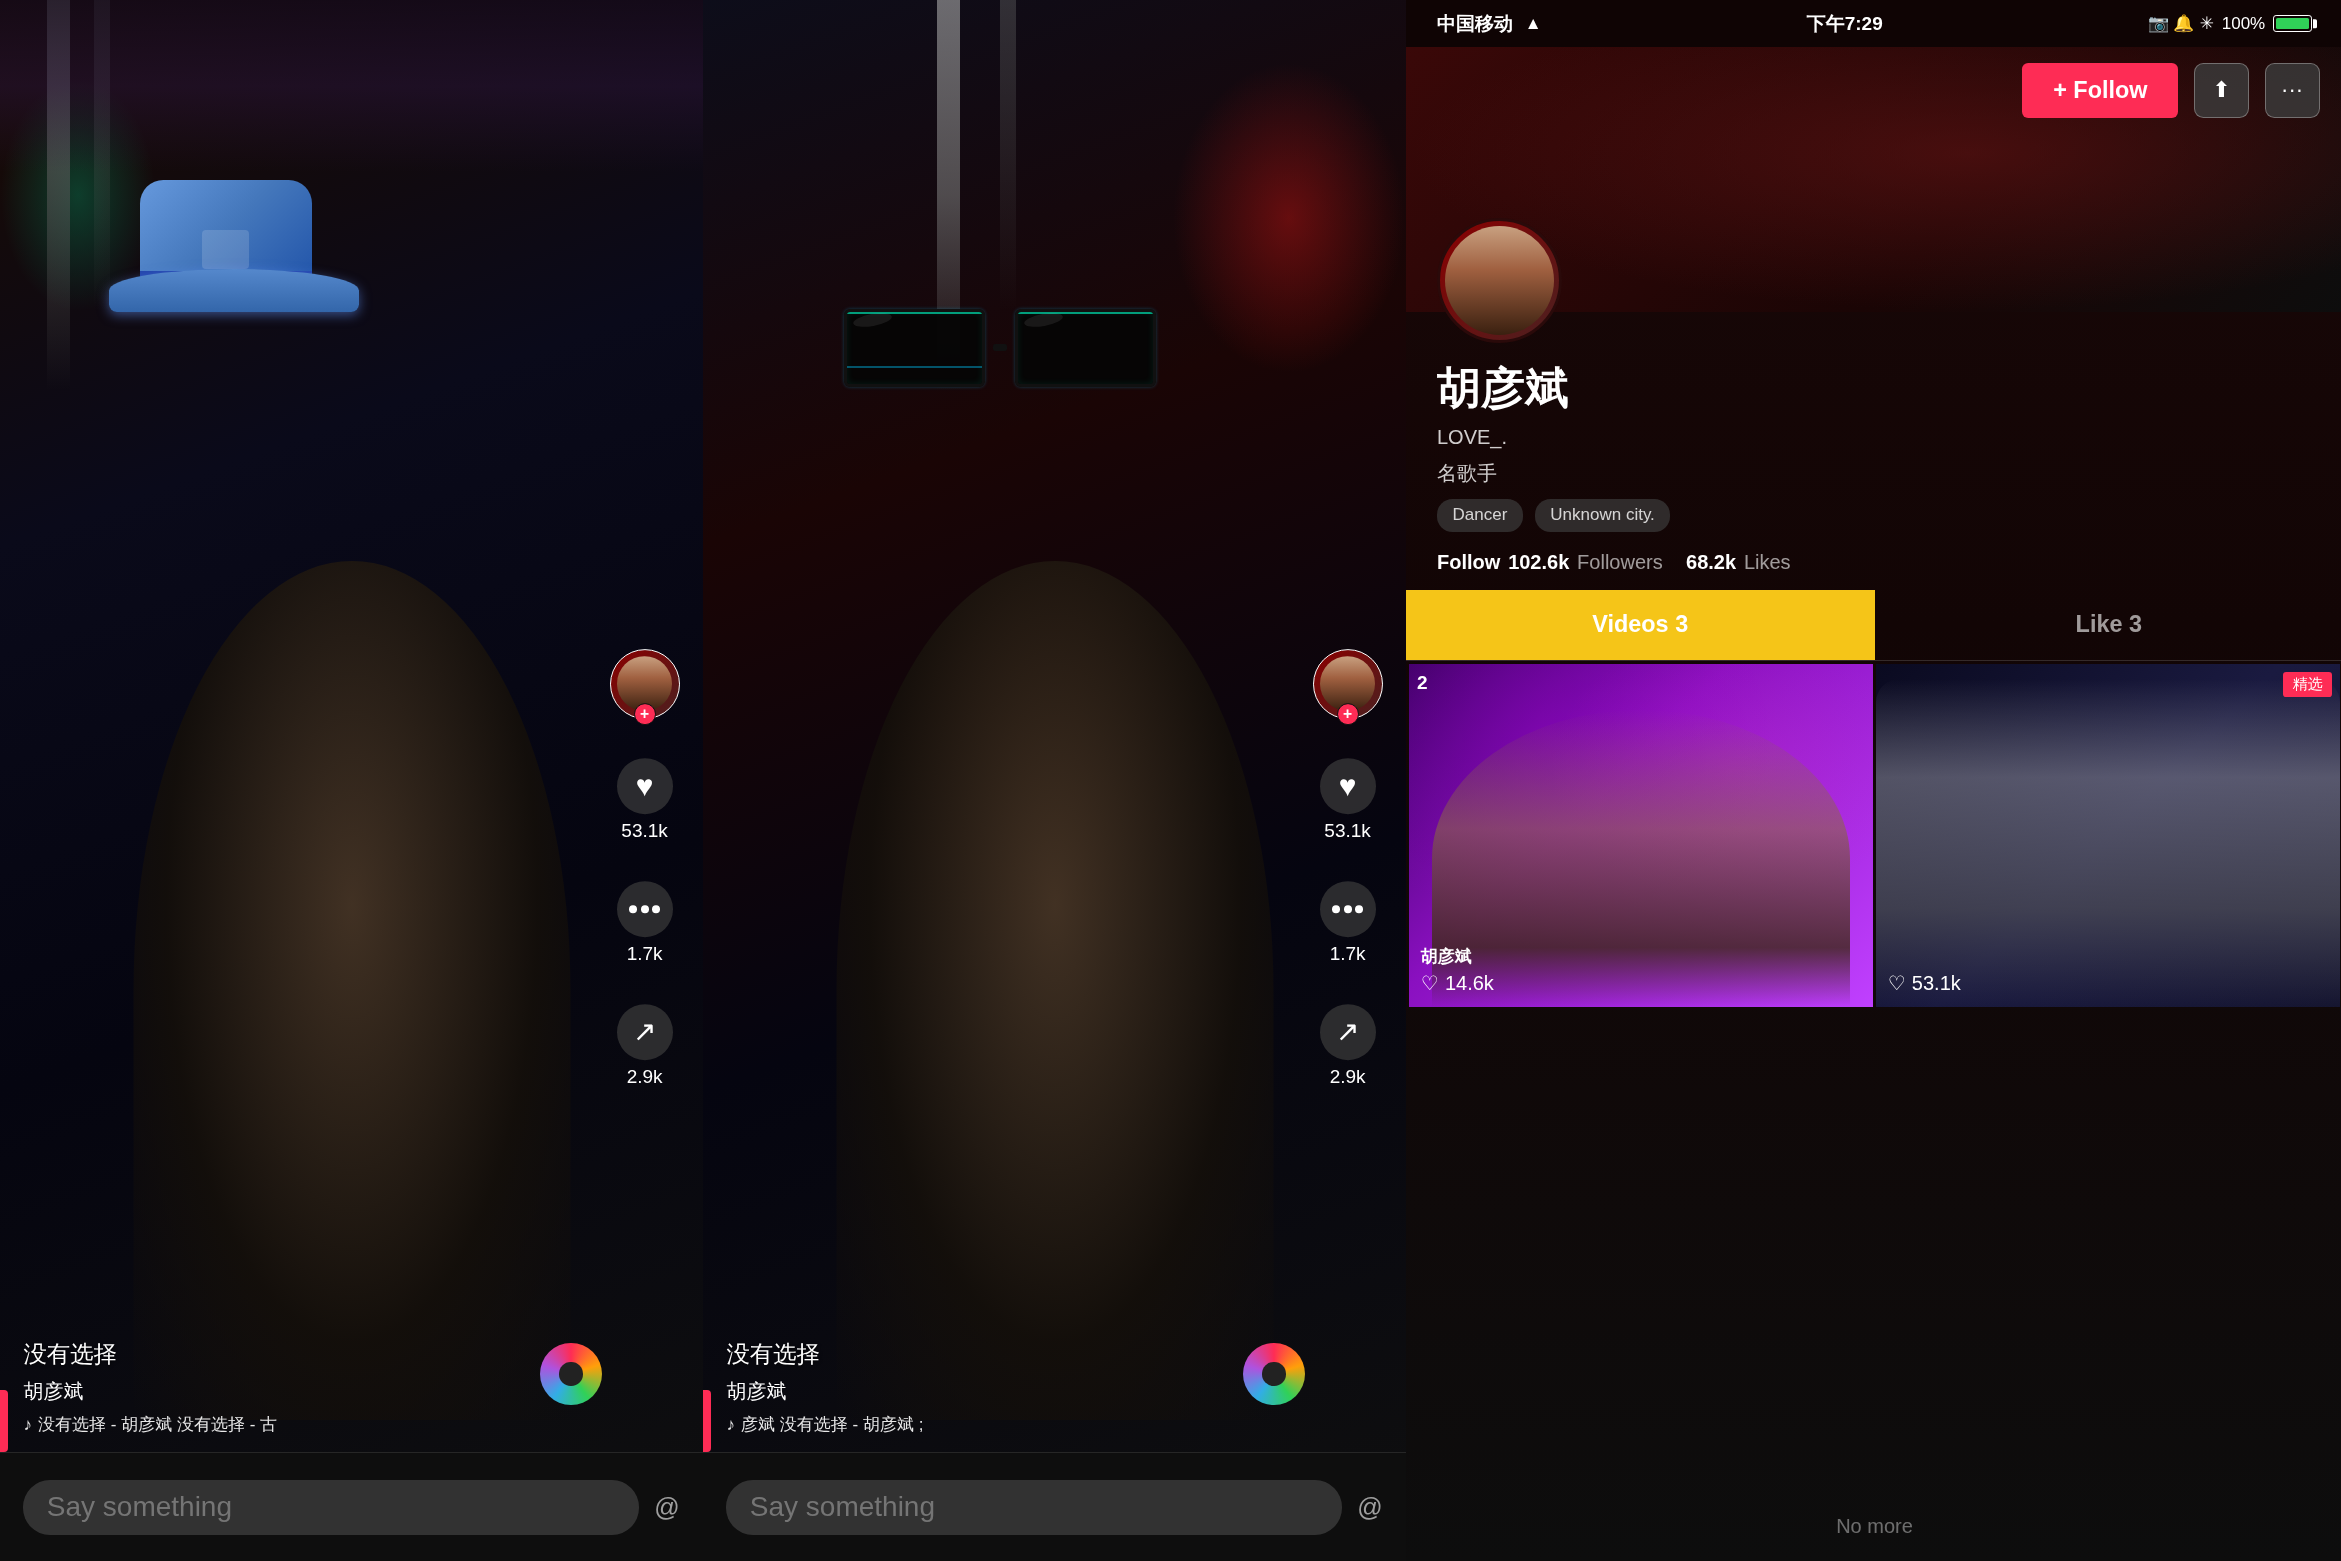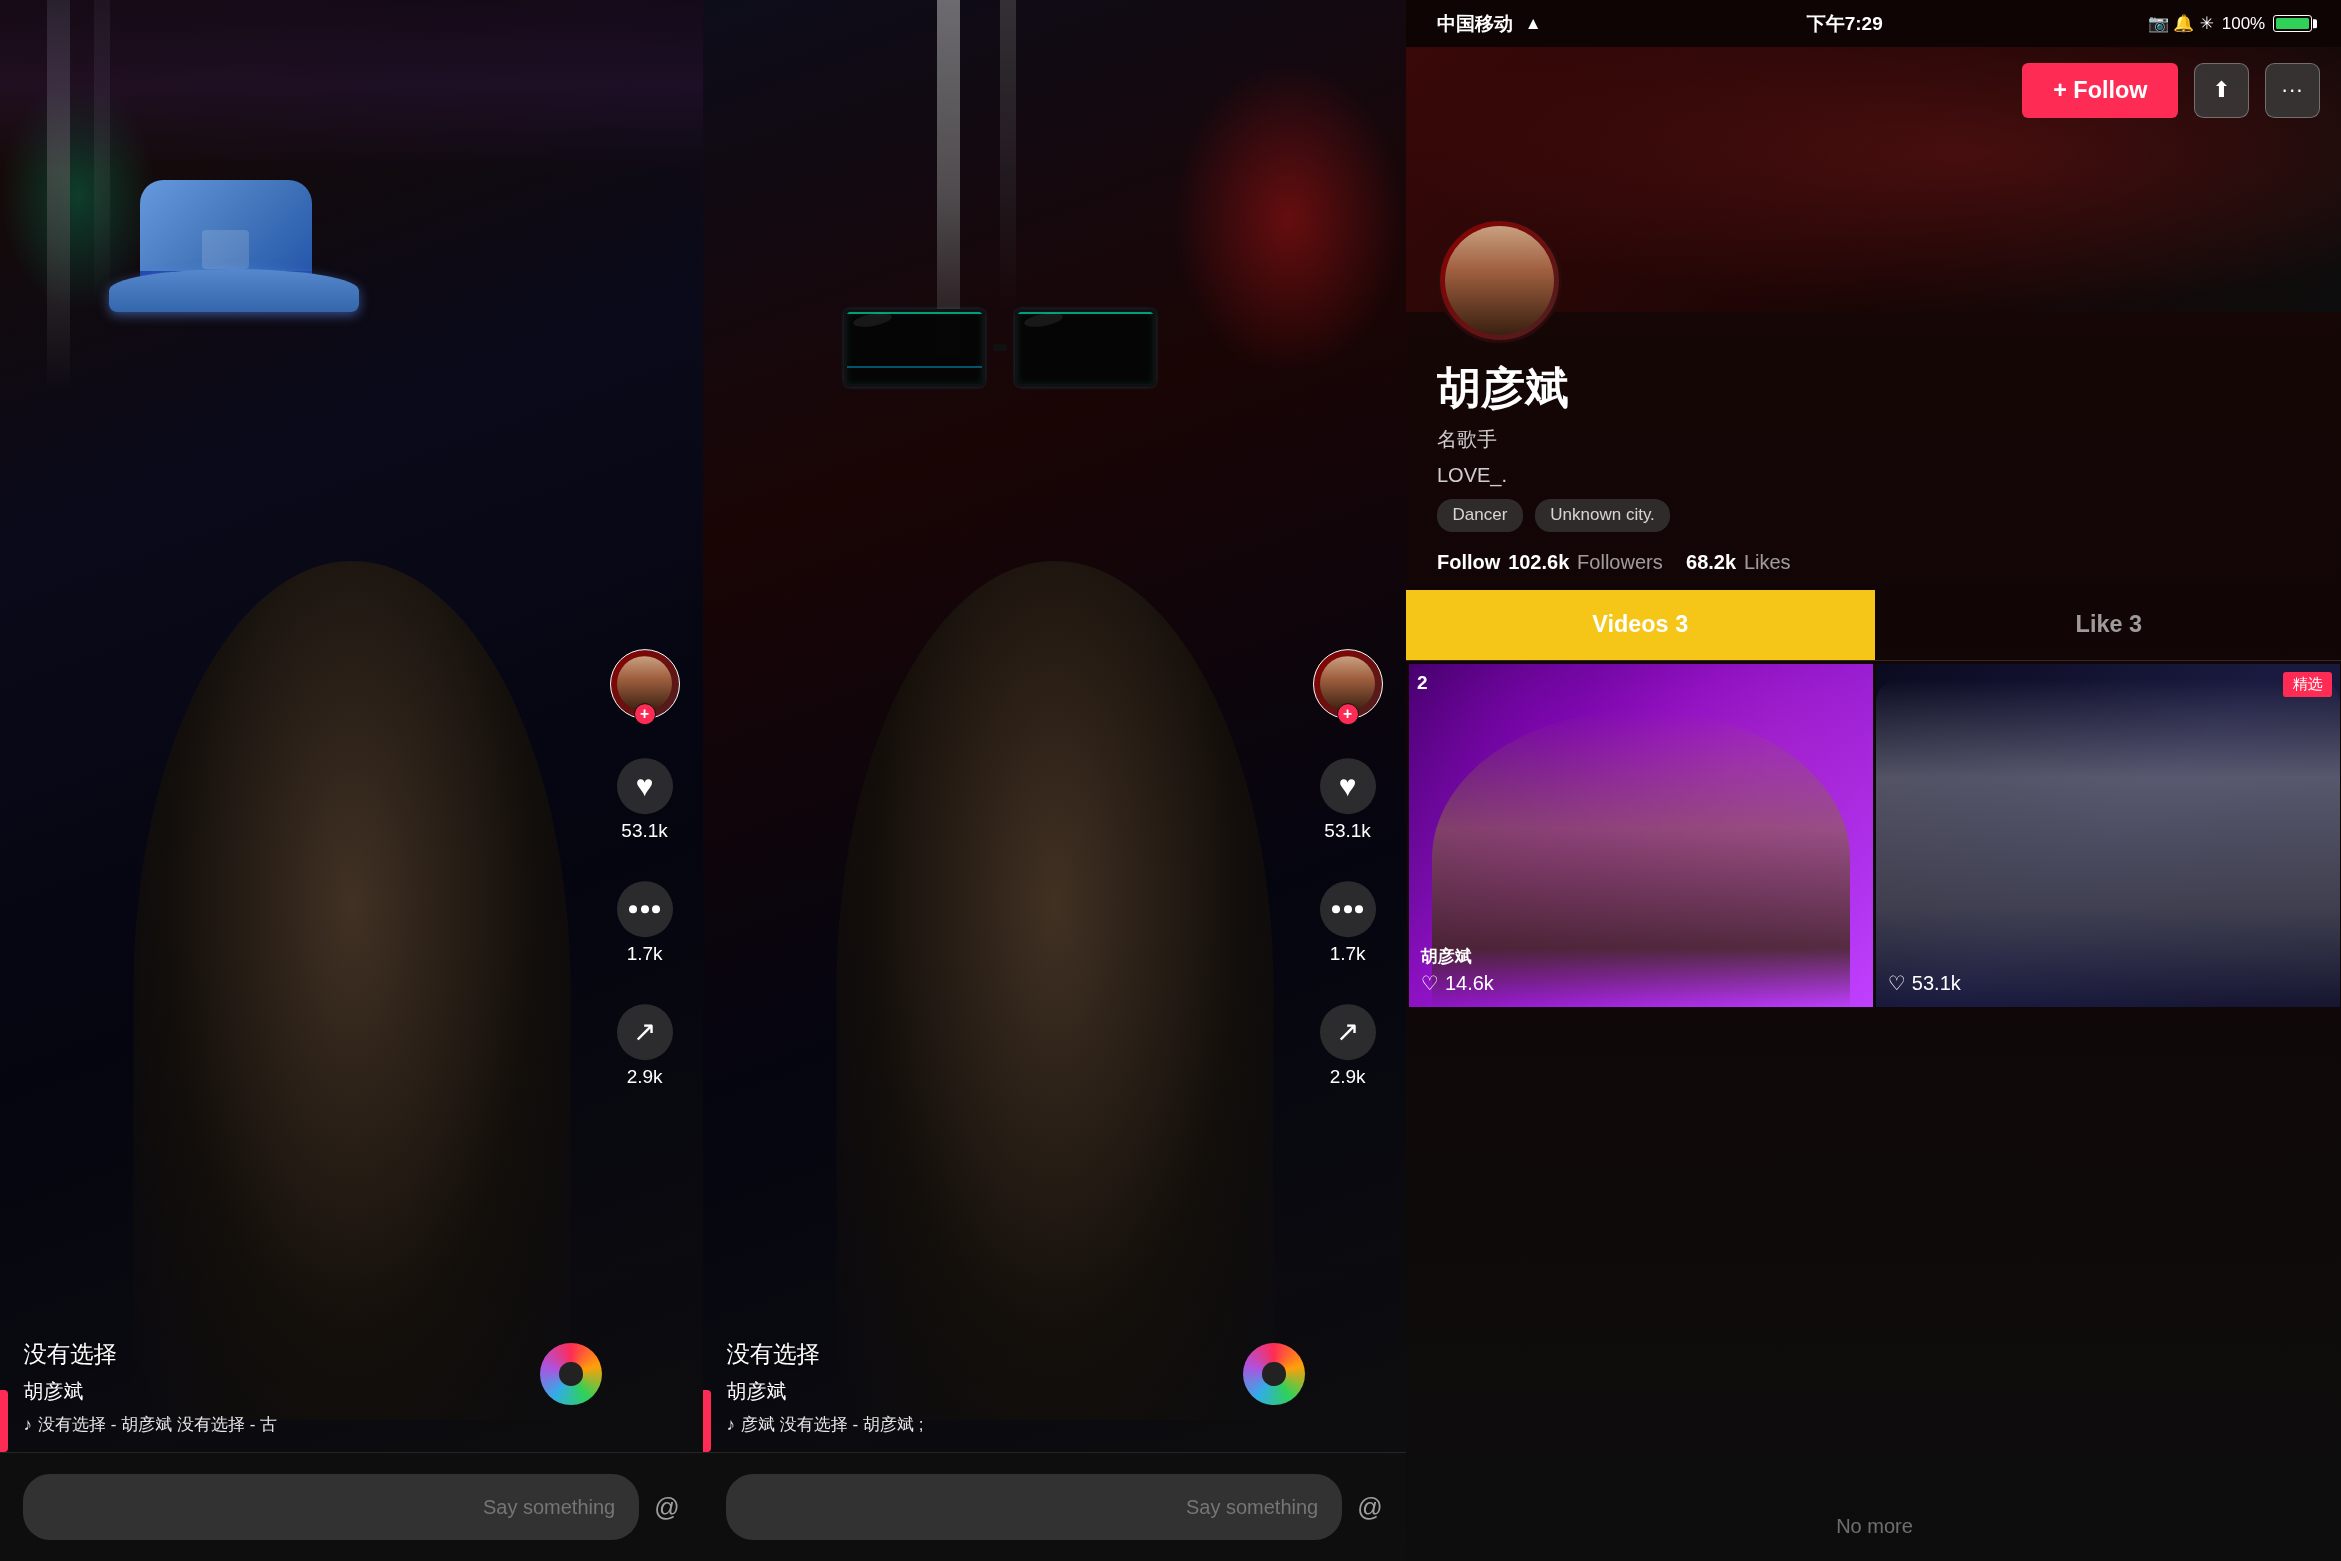--- a/index.html
+++ b/index.html
@@ -377,29 +377,28 @@
       height: 109px;
       background: rgba(15,15,15,0.95);
       display: flex;
       align-items: center;
       padding: 0 23.4px;
       gap: 15.6px;
       border-top: 0.8px solid rgba(255,255,255,0.1);
     }
     .comment-input {
       flex: 1;
-      height: 66px;
+      height: 55px;
       background: rgba(60,60,60,0.8);
       border-radius: 27px;
       border: none;
       padding: 0 23.4px;
       color: rgba(255,255,255,0.5);
-      font-size: 20px;
+      font-size: 28px;
       outline: none;
-      text-align: right;
     }
     .at-icon {
       color: rgba(255,255,255,0.6);
       font-size: 25px;
       cursor: pointer;
     }
 
     
     .red-bar {
       position: absolute;
@@ -933,22 +932,22 @@
         <span>⬆</span>
       </div>
       <div class="more-btn-profile">
         <span>···</span>
       </div>
     </div>
   </div>
 
   <div class="profile-info">
     <div class="profile-name">胡彦斌</div>
+    <div class="profile-bio">LOVE_.</div>
     <div class="profile-bio">名歌手</div>
-    <div class="profile-bio">LOVE_.</div>
     <div class="profile-tags">
       <span class="profile-tag">Dancer</span>
       <span class="profile-tag">Unknown city.</span>
     </div>
     <div class="profile-stats">
       <span class="stat-num">Follow</span>
       <span class="stat-num">102.6k</span>
       <span class="stat-label">Followers</span>
       <span class="stat-num">68.2k</span>
       <span class="stat-label">Likes</span>

